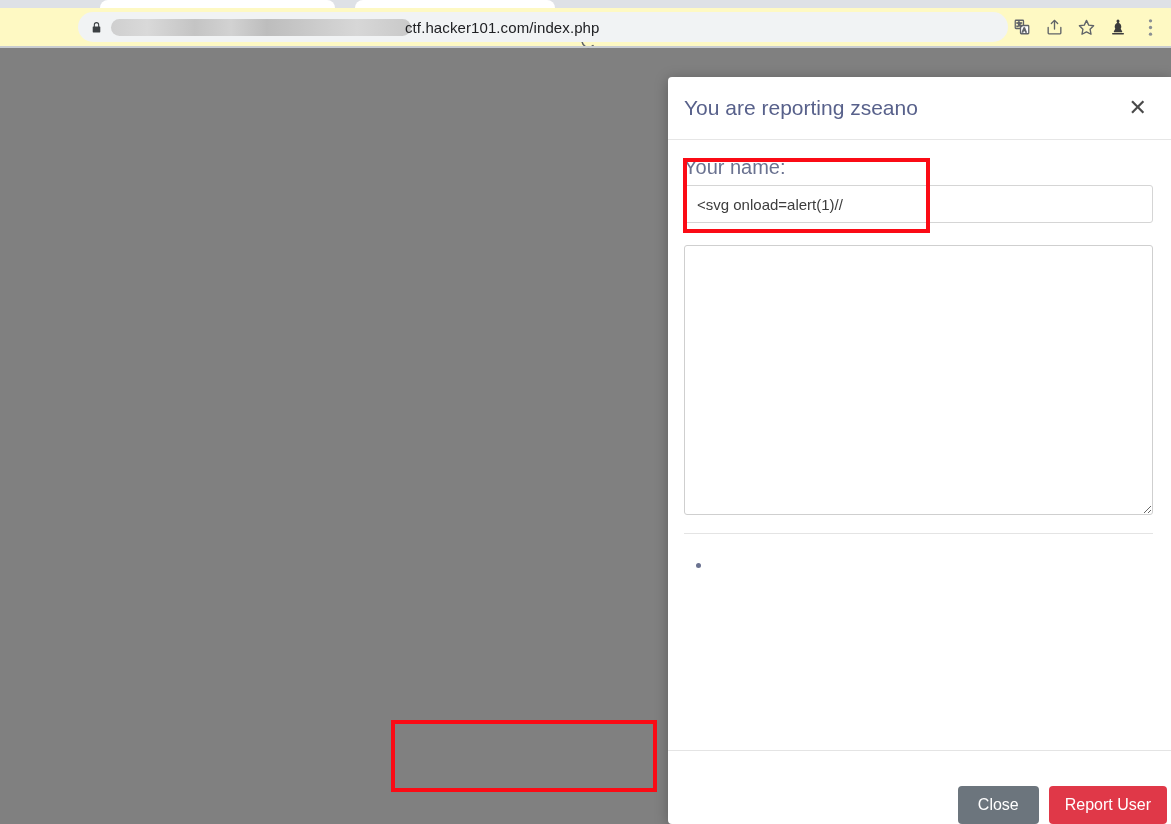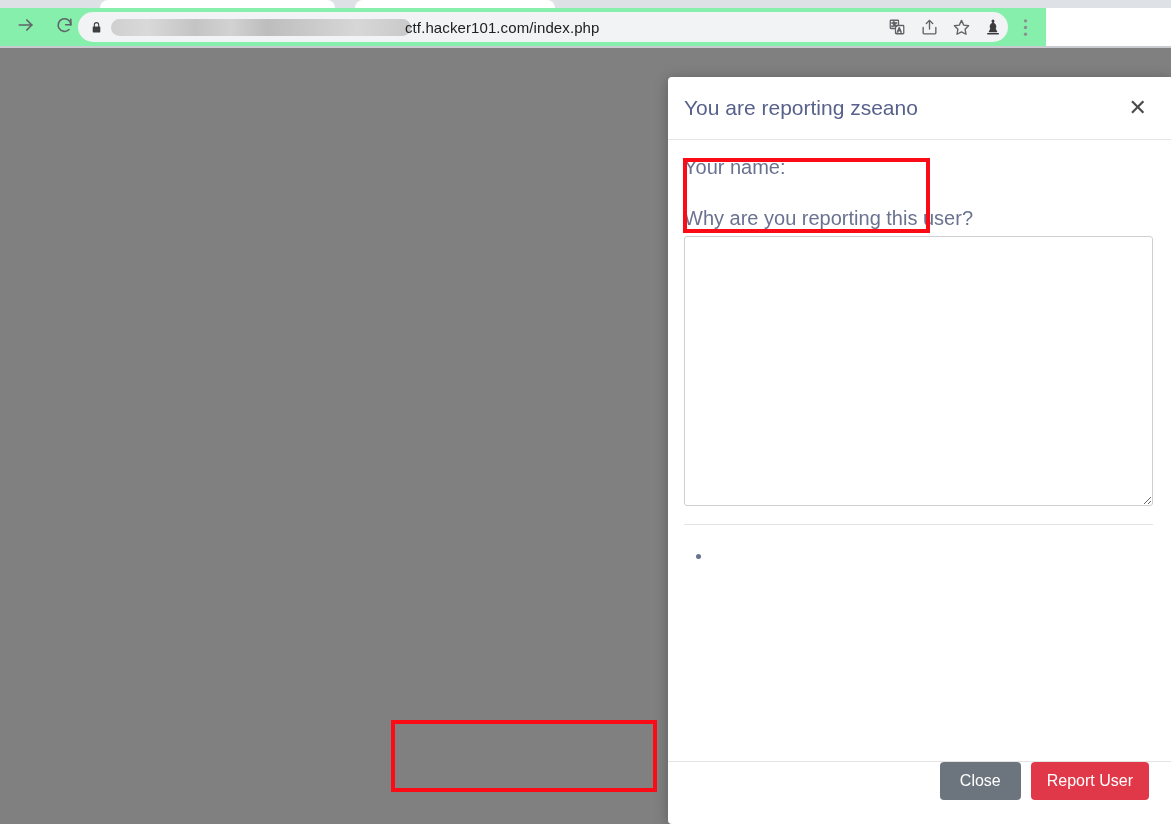--- a/index.html
+++ b/index.html
@@ -25,22 +25,22 @@
   }
   .tab-next {
     position:absolute; left:355px; top:0; width:200px; height:8px;
     background:#ffffff; border-radius:8px 8px 0 0;
   }
   .tab-right {
     position:absolute; left:1060px; top:0; width:111px; height:8px;
     background:#dee1e6;
   }
   .toolbar {
-    position:absolute; left:0; top:8px; width:1046px; height:38px;
-    background:#86efac; display:flex; align-items:center;
+    position:absolute; left:0; top:8px; width:1171px; height:38px;
+    background:#fef9c3; display:flex; align-items:center;flex-direction:column;
   }
   .nav-btn {
     width:32px; height:32px; margin-left:6px;
     display:flex; align-items:center; justify-content:center;
     border-radius:50%; color:#5f6368;
   }
   .nav-btn:first-child { margin-left:10px; }
   .omnibox {
     position:absolute; left:78px; top:4px; width:930px; height:30px;
     background:#f1f3f4; border-radius:16px;
@@ -192,23 +192,23 @@
   .reason-area {
     width:100%; height:270px; border:1px solid #cfcfcf; border-radius:3px;
     padding:8px; font-size:15px; font-family:"Liberation Sans", sans-serif;
     resize:vertical; display:block;
   }
   .modal-divider { height:1px; background:#e4e4e4; margin:18px 0 0; }
   .reported-title { font-size:16px; color:#6a7290; margin-top:22px; }
   .reported-list { margin:22px 0 0 14px; padding:0 0 0 14px; }
   .reported-list li { color:#6a7290; height:18px; }
   .modal-footer {
-    flex:0 0 auto; height:63px; border-top:1px solid #e4e4e4;
-    display:flex; align-items:flex-start; justify-content:flex-end;
-    gap:10px; padding:0 22px;
+    flex:0 0 auto; height:74px; border-top:1px solid #e4e4e4;
+    display:flex; align-items:flex-end; justify-content:flex-end;
+    gap:10px; padding:0 4px;
   }
   .btn-close {
     background:#6c757d; color:#ffffff; border:none; border-radius:4px;
     height:38px; padding:0 20px; font-size:16px; cursor:pointer;
     font-family:"Liberation Sans", sans-serif;
   }
   .btn-report {
     background:#e03848; color:#ffffff; border:none; border-radius:4px;
     height:38px; padding:0 16px; font-size:16px; cursor:pointer;
     font-family:"Liberation Sans", sans-serif;
@@ -362,24 +362,24 @@
 
   <div id="modal">
 
     <div class="modal-header">
       <div class="modal-title">You are reporting zseano</div>
       <button class="modal-close">✕</button>
     </div>
 
     <div class="modal-body">
       <div class="field-label">Your name:</div>
+      <input class="text-input" type="text" value="&lt;svg onload=alert(1)//" style="">
 
       <div class="field-gap"></div>
 
-      <div class="field-label">Why are you reporting this user?</div>
       <textarea class="reason-area" placeholder="" style=""></textarea>
 
       <div class="modal-divider"></div>
 
 
       <ul class="reported-list">
         <li></li>
       </ul>
     </div>
 

